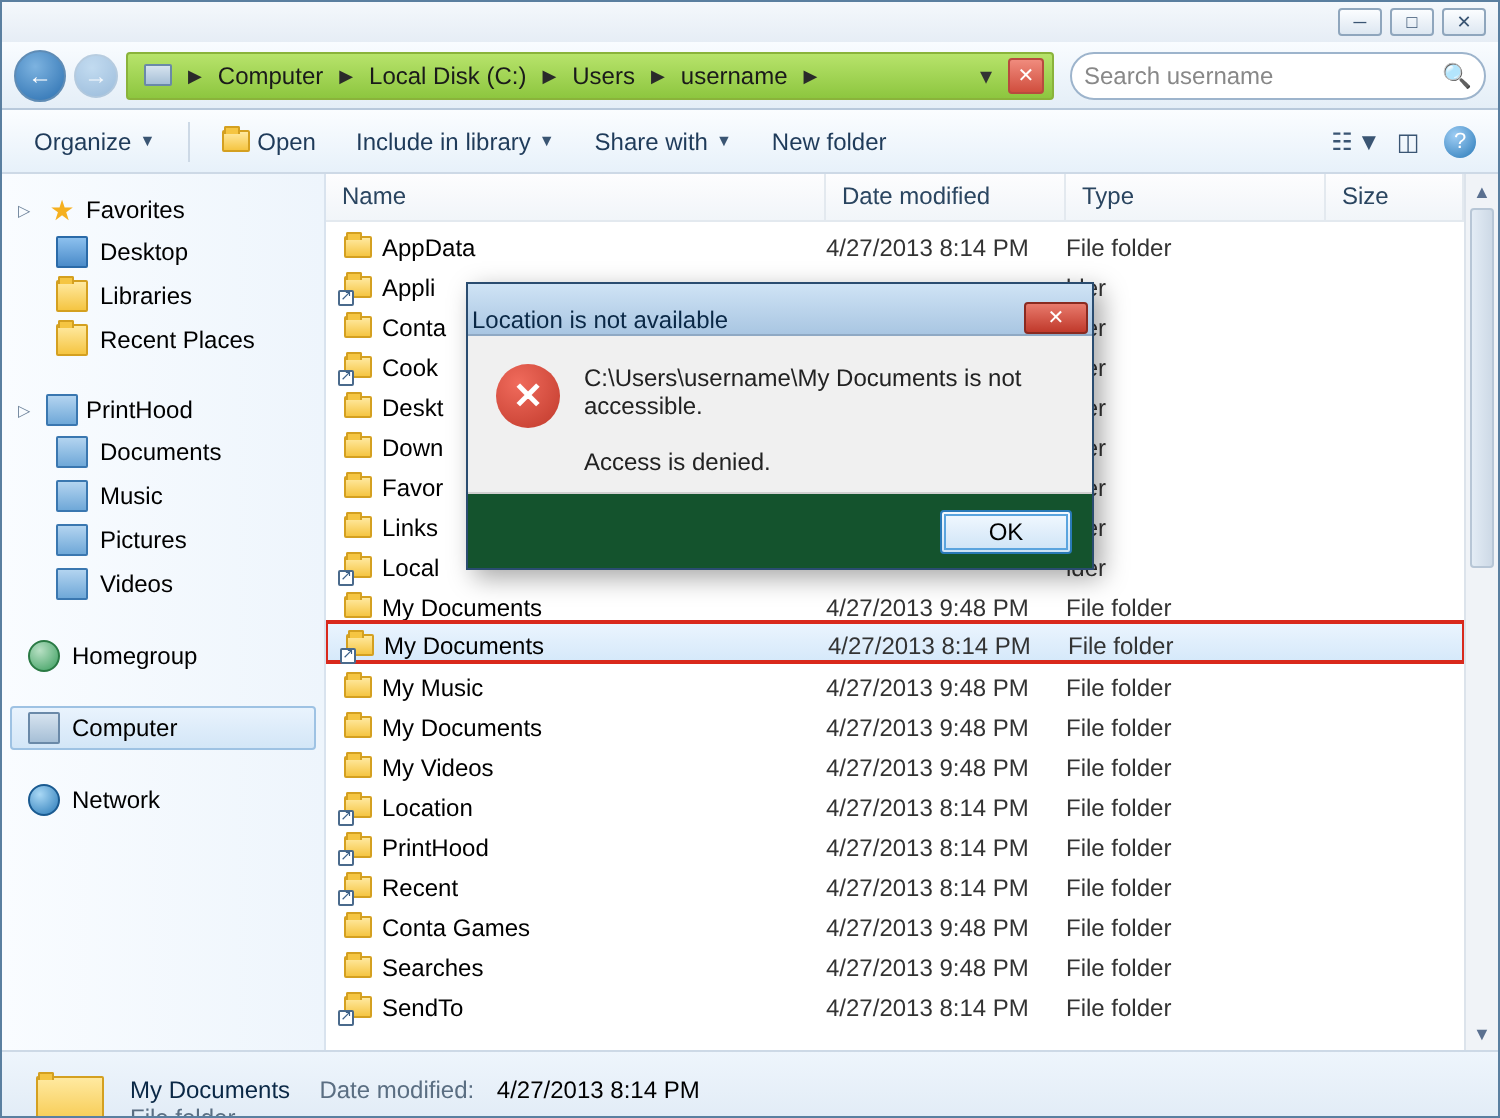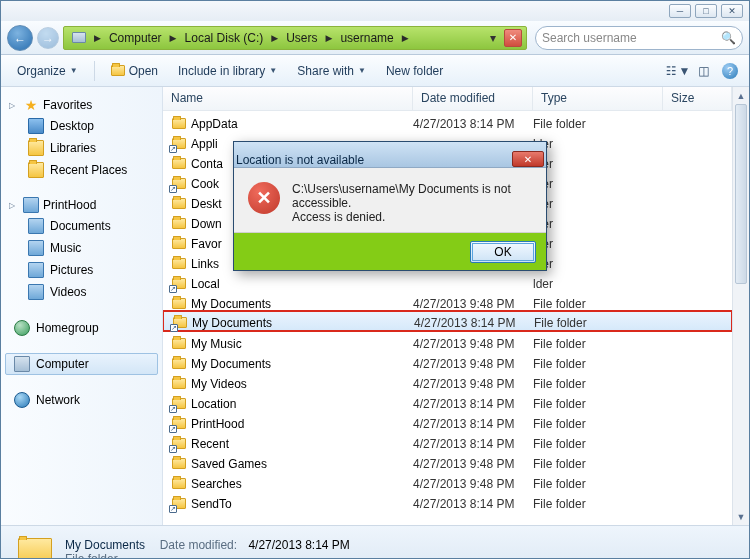--- a/index.html
+++ b/index.html
@@ -51,22 +51,22 @@
 .details .big-ico{width:40px;height:40px;display:flex;align-items:center;justify-content:center}
 .details .meta{display:flex;flex-direction:column}
 .details .meta .line{display:flex;gap:4px}
 .details .meta .k{color:#5a6e82}
 
 .overlay{position:absolute;left:232px;top:140px;width:314px;background:#f0f0f0;border:1px solid #2a4c70;box-shadow:4px 4px 12px rgba(0,0,0,.35);z-index:50}
 .dlg-title{height:26px;background:linear-gradient(#cfe3f5,#a9c6e2);display:flex;align-items:flex-end;padding:0 2px;color:#0a2846;border-bottom:1px solid #8fa9c4}
 .dlg-title .x{margin-left:auto;width:32px;height:16px;background:linear-gradient(#e87a6c,#c0392b);border:1px solid #8a2a20;border-radius:2px;color:#fff;display:flex;align-items:center;justify-content:center;cursor:pointer;font-size:10px}
 .dlg-body{padding:14px 14px 8px;display:flex;gap:12px}
 .dlg-err{width:32px;height:32px;border-radius:50%;background:radial-gradient(circle at 35% 30%,#f06b5c,#c0392b);display:flex;align-items:center;justify-content:center;color:#fff;font-size:18px;font-weight:bold;flex-shrink:0}
-.dlg-text{display:flex;flex-direction:column;color:#222}
-.dlg-btns{height:38px;background:#84cc16;border-top:1px solid #d0d0d0;display:flex;align-items:center;justify-content:flex-end;padding:0 10px}
+.dlg-text{display:flex;flex-direction:column;gap:14px;color:#222}
+.dlg-btns{height:38px;background:#14532d;border-top:1px solid #d0d0d0;display:flex;align-items:center;justify-content:flex-end;padding:0 10px}
 .dlg-ok{width:66px;height:22px;border:1px solid #2a7ab8;background:linear-gradient(#f3f9ff,#cde3f6);border-radius:2px;cursor:pointer;outline:1px solid #5aa4de;outline-offset:-3px}
 
 .i-folder{width:14px;height:11px;background:linear-gradient(#ffe9a0,#f5c542);border:1px solid #d4a020;border-radius:1px;position:relative}
 .i-folder:before{content:"";position:absolute;top:-3px;left:0;width:6px;height:3px;background:#f5c542;border:1px solid #d4a020;border-bottom:none;border-radius:1px 1px 0 0}
 .i-short{position:absolute;bottom:-2px;left:-2px;width:8px;height:8px;background:#fff;border:1px solid #4a6a8c;border-radius:1px;font-size:7px;line-height:6px;color:#3a5f88;text-align:center}
 .i-star{color:#f5b020;font-size:14px}
 .i-bluesq{width:12px;height:12px;background:linear-gradient(#8cc0ee,#4a8bc9);border:1px solid #2a6aa8;border-radius:1px}
 .i-lib{width:14px;height:12px;background:linear-gradient(#b3d4f0,#6fa8d8);border:1px solid #3a77b0;border-radius:1px}
 .i-comp{width:14px;height:11px;background:linear-gradient(#d6e3ef,#a6bfd6);border:1px solid #6a89a8;border-radius:1px;position:relative}
 .i-net{width:13px;height:13px;border-radius:50%;background:radial-gradient(circle at 35% 30%,#a9d8f5,#2a7ab8);border:1px solid #1a5a90}
@@ -351,21 +351,21 @@
             <span class="i-short">↗</span>
           </span>
           <span class="nm">Recent</span>
           <span class="dt">4/27/2013 8:14 PM</span>
           <span class="tp">File folder</span>
         </div>
         <div class="row">
           <span class="ico">
             <span class="i-folder"></span>
           </span>
-          <span class="nm">Saved Games</span>
+          <span class="nm">Conta Games</span>
           <span class="dt">4/27/2013 9:48 PM</span>
           <span class="tp">File folder</span>
         </div>
         <div class="row">
           <span class="ico">
             <span class="i-folder"></span>
           </span>
           <span class="nm">Searches</span>
           <span class="dt">4/27/2013 9:48 PM</span>
           <span class="tp">File folder</span>

